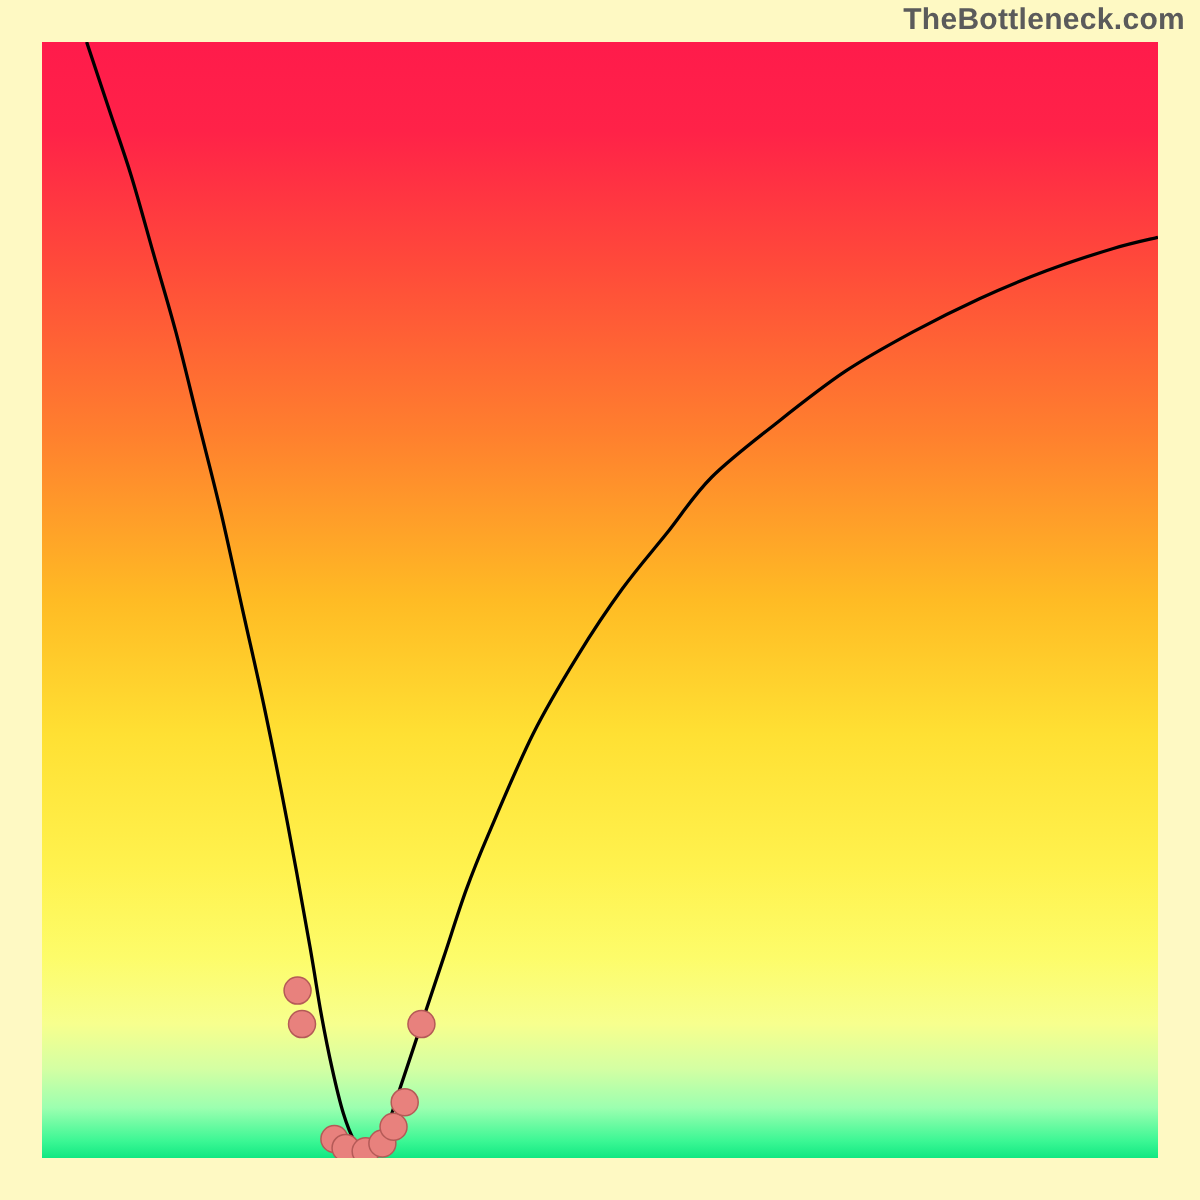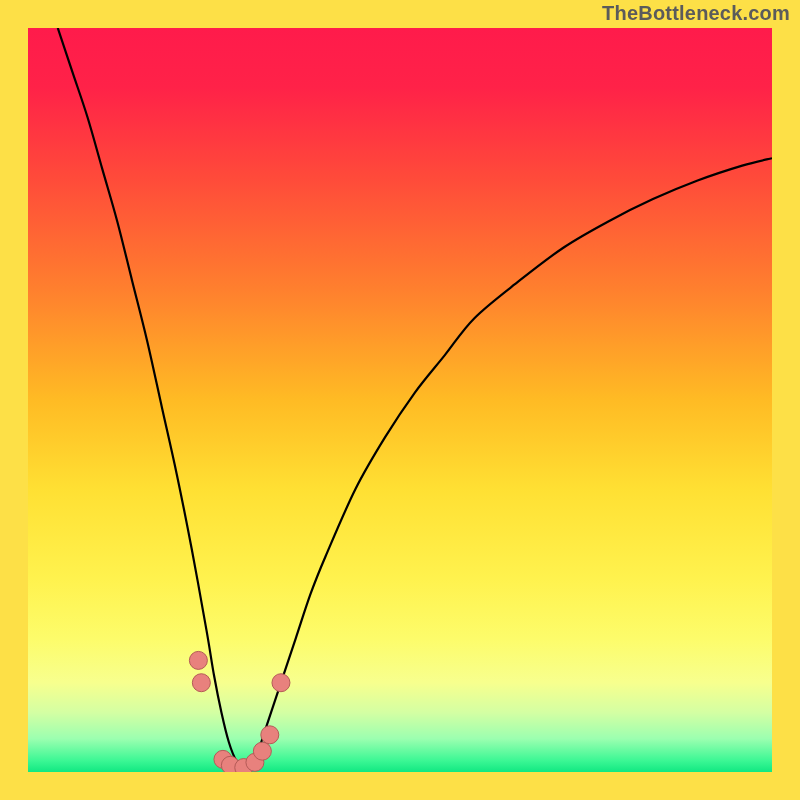--- a/index.html
+++ b/index.html
@@ -9,21 +9,21 @@
     height: 800px;
     background: #000000;
     overflow: hidden;
   }
   .frame {
     position: absolute;
     left: 0;
     top: 0;
     width: 800px;
     height: 800px;
-    background: #fde047;
+    background: #fef9c3;
   }
   .plot {
     position: absolute;
     left: 28px;
     top: 28px;
     width: 744px;
     height: 744px;
     overflow: hidden;
   }
   .watermark {

